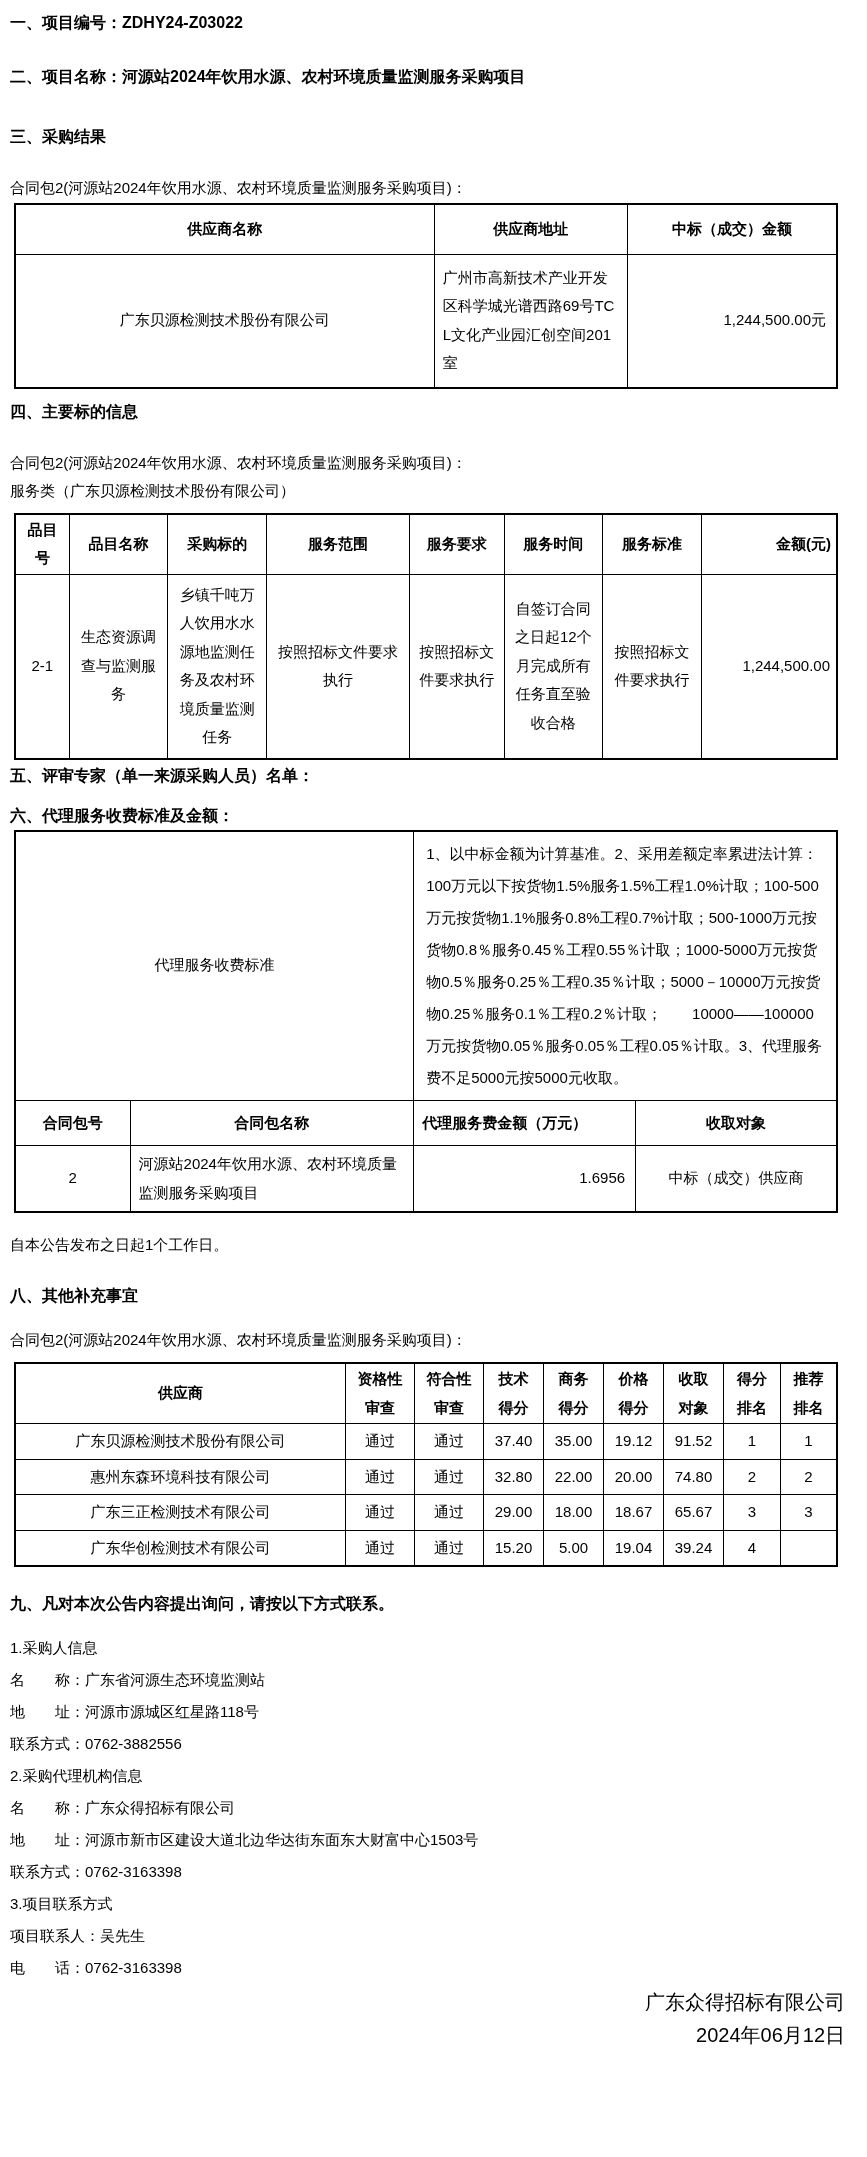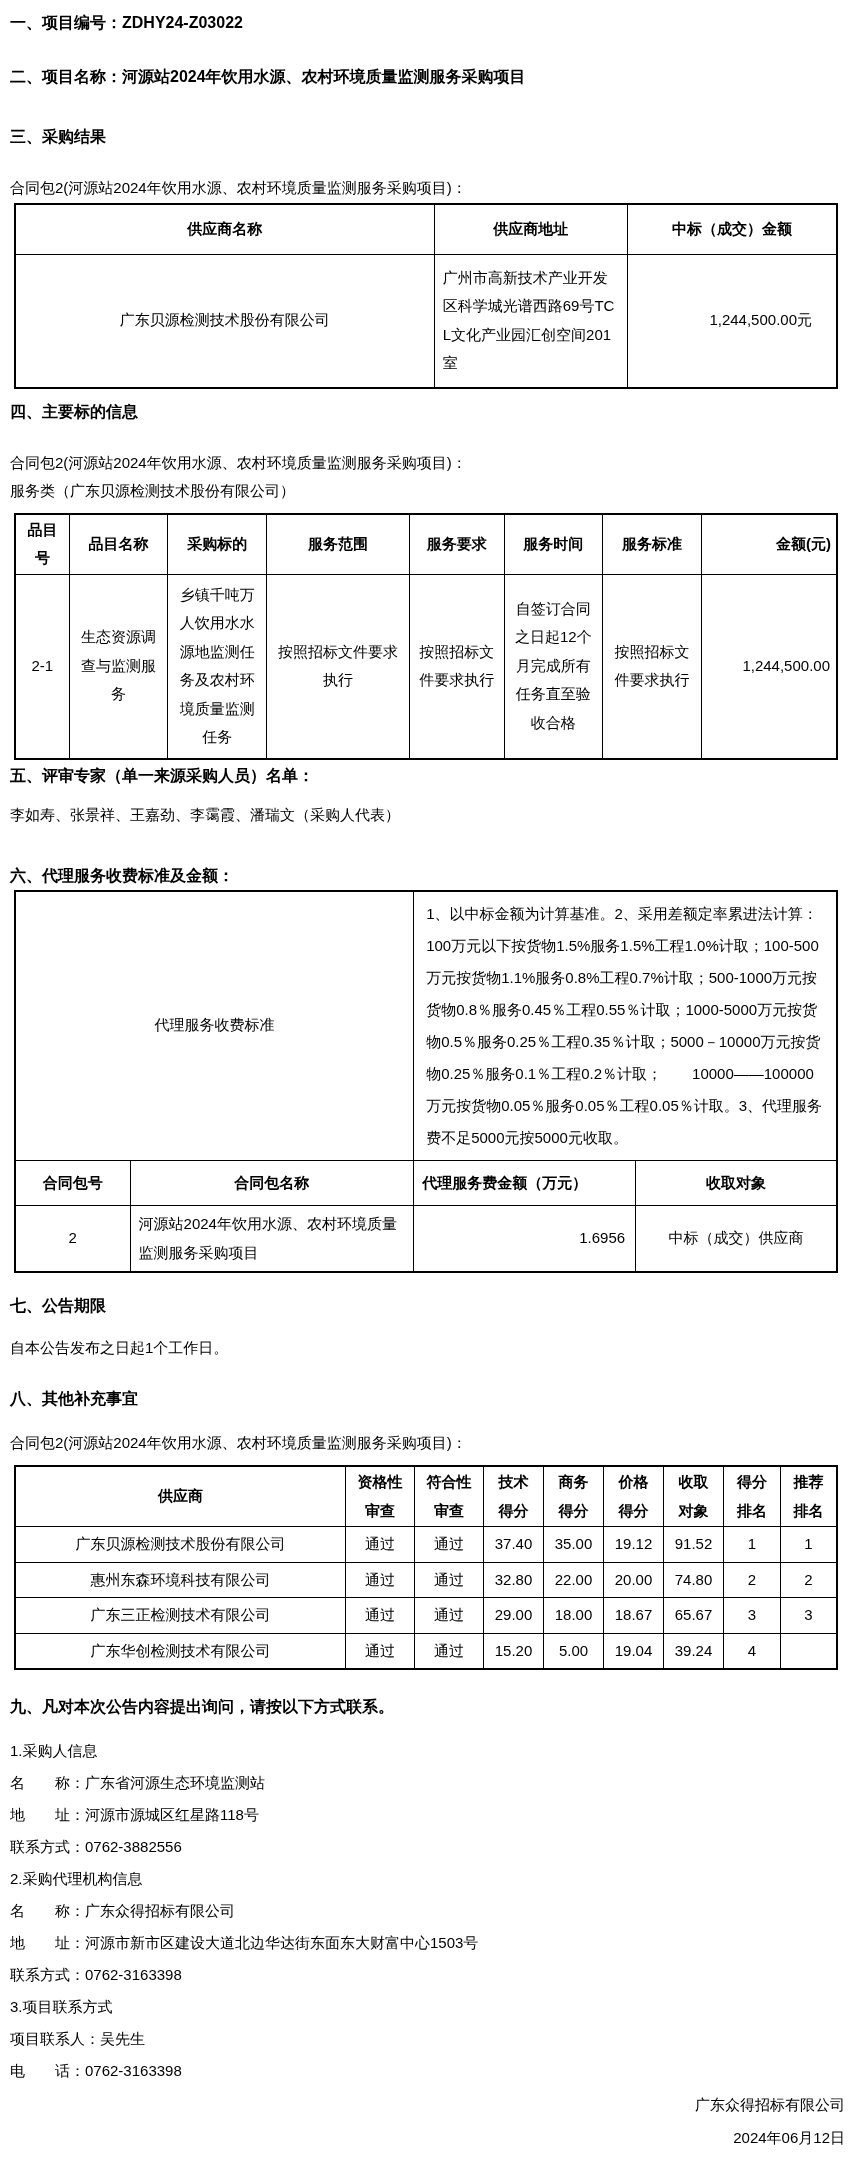--- a/index.html
+++ b/index.html
@@ -55,21 +55,21 @@
   .t3 td { padding: 4px 8px; }
   .t3 .fee-text {
     line-height: 32px;
     padding: 6px 12px;
     text-align: left;
   }
   
   .t4 th { padding: 1px 8px; }
   .t4 td { padding: 3px 4px; }
   .footer-line {
-    font-size: 15px;
+    font-size: 20px;
     line-height: 20px;
     margin: 0;
     text-align: right;
   }
 </style>
 </head>
 <body>
 
 <div>
 
@@ -89,21 +89,21 @@
       </colgroup>
     <tbody>
         <tr>
       <th>供应商名称</th>
       <th>供应商地址</th>
       <th>中标（成交）金额</th>
     </tr>
     <tr>
       <td>广东贝源检测技术股份有限公司</td>
       <td class="al">广州市高新技术产业开发区科学城光谱西路69号TCL文化产业园汇创空间201室</td>
-      <td class="ar" style="padding-right:24px">1,244,500.00元</td>
+      <td class="ar" style="padding-right:10px">1,244,500.00元</td>
     </tr>
   </tbody>
     </table>
 
   <div class="sec-h" style="margin:0 0 31px">四、主要标的信息</div>
 
   <p class="line ind1" style="margin:0 0 8px">合同包2(河源站2024年饮用水源、农村环境质量监测服务采购项目)：</p>
   <p class="line ind1" style="margin:0 0 12px">服务类（广东贝源检测技术股份有限公司）</p>
 
   <table class="tbl t2" style="margin-bottom:5px">
@@ -136,21 +136,20 @@
       <td>按照招标文件要求执行</td>
       <td>自签订合同之日起12个月完成所有任务直至验收合格</td>
       <td>按照招标文件要求执行</td>
       <td class="ar" style="padding-right:6px">1,244,500.00</td>
     </tr>
   </tbody>
     </table>
 
   <div class="sec-h" style="margin:0 0 19px">五、评审专家（单一来源采购人员）名单：</div>
 
-  <p class="line ind1" style="margin:0 0 40px">李如寿、张景祥、王嘉劲、李霭霞、潘瑞文（采购人代表）</p>
 
   <div class="sec-h" style="margin:0 0 4px">六、代理服务收费标准及金额：</div>
 
   <table class="tbl t3" style="margin-bottom:22px">
     <colgroup>
         <col style="width:14%">
         <col style="width:34.5%">
         <col style="width:27%">
         <col style="width:24.5%">
       </colgroup>
@@ -167,21 +166,20 @@
     </tr>
     <tr>
       <td>2</td>
       <td class="al">河源站2024年饮用水源、农村环境质量监测服务采购项目</td>
       <td class="ar" style="padding-right:10px">1.6956</td>
       <td>中标（成交）供应商</td>
     </tr>
   </tbody>
     </table>
 
-  <div class="sec-h" style="margin:0 0 22px">七、公告期限</div>
 
   <p class="line ind1" style="margin:0 0 30px">自本公告发布之日起1个工作日。</p>
 
   <div class="sec-h" style="margin:0 0 24px">八、其他补充事宜</div>
 
   <p class="line ind1" style="margin:0 0 12px">合同包2(河源站2024年饮用水源、农村环境质量监测服务采购项目)：</p>
 
   <table class="tbl t4" style="margin-bottom:26px">
     <colgroup>
       <col style="width:40.2%">

